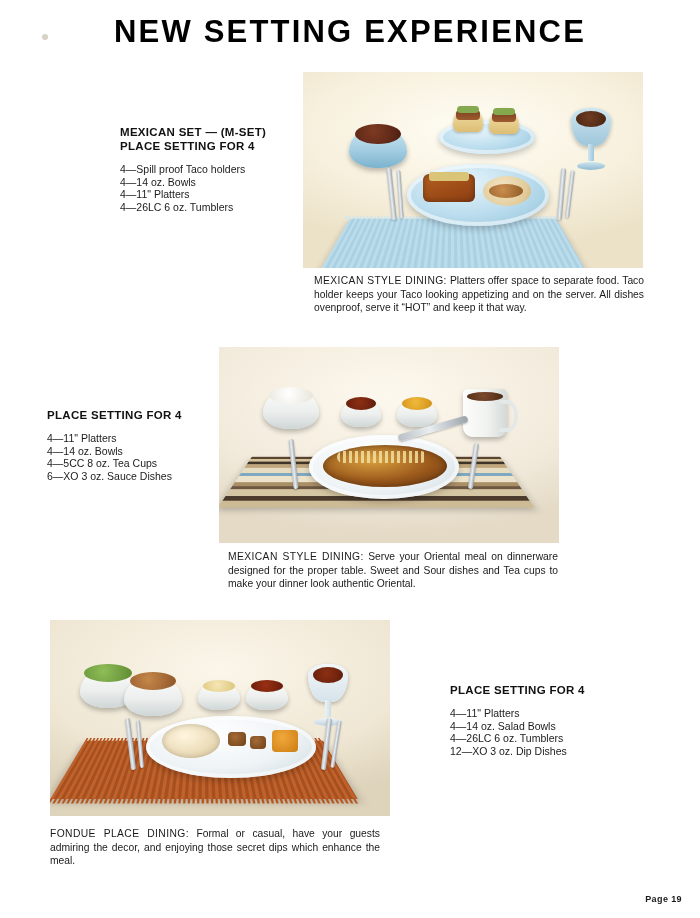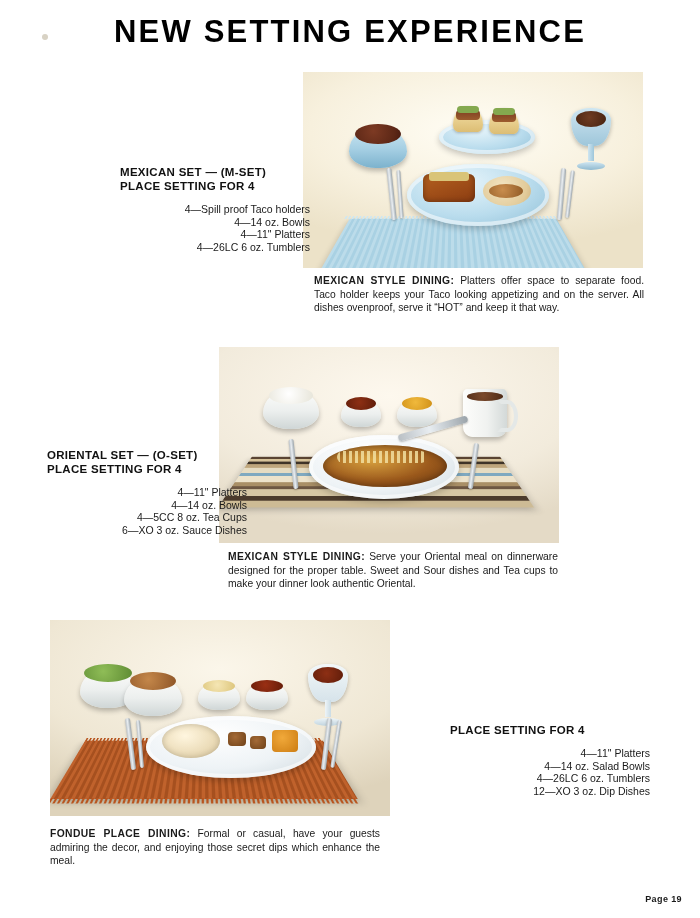--- a/index.html
+++ b/index.html
@@ -30,38 +30,37 @@
     font-family: "Liberation Sans", sans-serif;
   }
 
   
   .set-head {
     font-size: 11.5px;
     font-weight: bold;
     letter-spacing: 0.3px;
     line-height: 14px;
     color: #111;
-    margin-top: 40px;
   }
   .set-list {
     margin-top: 10px;
     font-size: 10.5px;
     line-height: 12.6px;
     color: #1a1a1a;
   }
-  .set-list div { white-space: nowrap; text-align: right; }
+  .set-list div { white-space: nowrap; }
 
   .caption {
     font-size: 10.3px;
     line-height: 13.6px;
     color: #1a1a1a;
     text-align: justify;
   }
   .caption .cap-lead {
-    font-weight: bold;
+    font-weight: normal;
     letter-spacing: 0.4px;
   }
 
   
   .photo {
     position: absolute;
     overflow: hidden;
   }
   .photo .inner {
     position: absolute;
@@ -318,21 +317,20 @@
     <div style="position:absolute;left:118px;top:104px;width:90px;height:12px;background:repeating-linear-gradient(90deg,#f2dfa0 0 3px,rgba(0,0,0,0) 3px 6px);border-radius:6px;opacity:.85;"></div>
     <div class="cutlery" style="left:178px; top:78px; width:72px; height:7px; transform:rotate(-16deg); border-radius:4px;"></div>
 
     <div class="cutlery" style="left:72px; top:92px; width:5px; height:50px; transform:rotate(-6deg);"></div>
     <div class="cutlery" style="left:252px; top:96px; width:5px; height:46px; transform:rotate(8deg);"></div>
   </div>
 </div>
 
 <div style="position:absolute; left:47px; top:408px; width:200px;">
   <div class="set-head">
-    <div>ORIENTAL SET — (O-SET)</div>
     <div>PLACE SETTING FOR 4</div>
   </div>
   <div class="set-list">
     <div>4—11" Platters</div>
     <div>4—14 oz. Bowls</div>
     <div>4—5CC 8 oz. Tea Cups</div>
     <div>6—XO 3 oz. Sauce Dishes</div>
   </div>
 </div>
 

